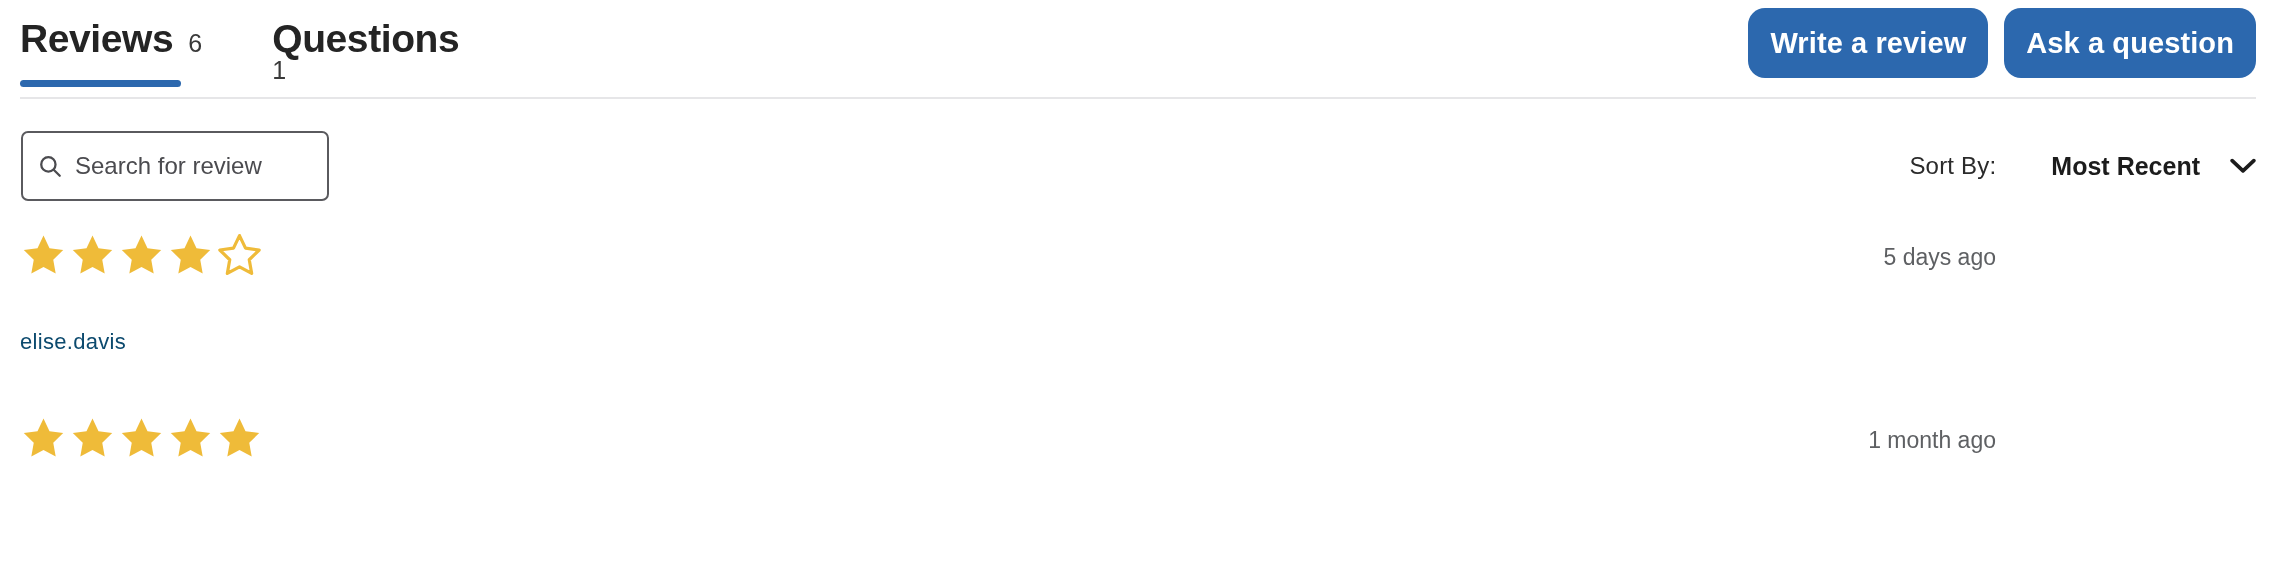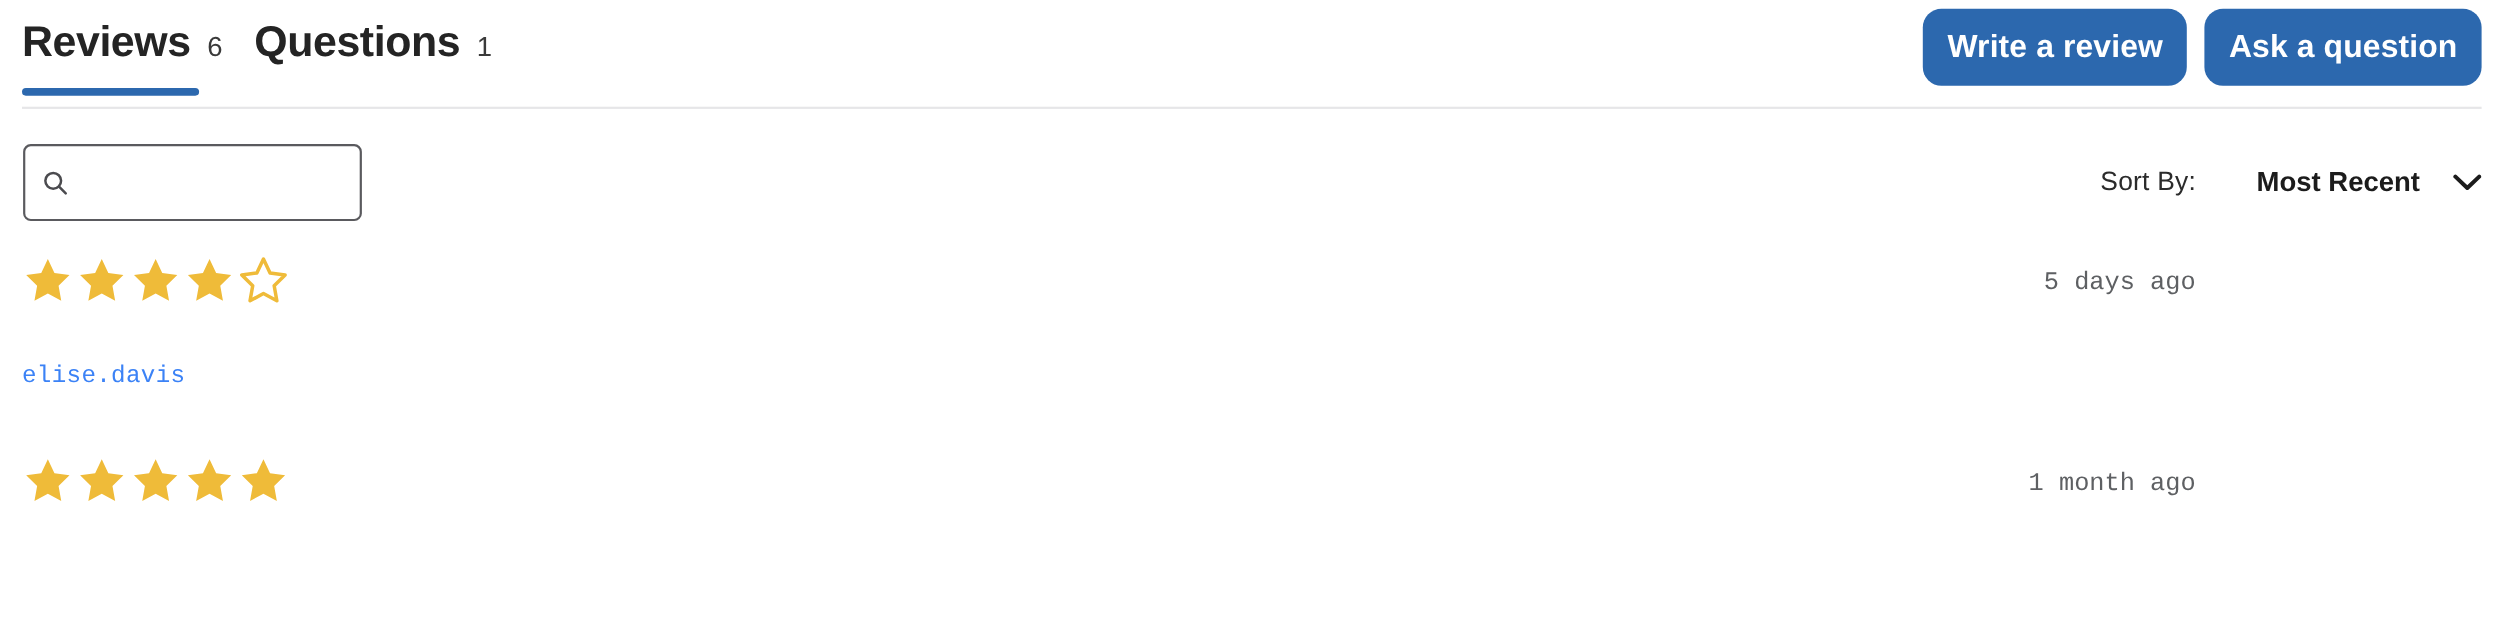--- a/index.html
+++ b/index.html
@@ -50,21 +50,21 @@
     display: flex;
     align-items: baseline;
     height: 99px;
     padding-top: 19px;
     background: none;
     border: none;
     cursor: pointer;
     font-family: "Liberation Sans", sans-serif;
   }
 
-  .tab + .tab { margin-left: 29px; }
+  .tab + .tab { margin-left: 55px; flex-direction: column; }
 
   .tab-label {
     font-size: 39px;
     font-weight: bold;
     color: #242424;
     letter-spacing: -0.4px;
     line-height: 1;
   }
 
   .tab-count {
@@ -201,21 +201,20 @@
     position: absolute;
     left: 0;
     top: 232px;
     width: 2276px;
   }
 
   .review {
     position: relative;
     width: 2016px;
     padding: 0 20px;
-    font-family: Liberation Mono, monospace;
   }
 
   .review-head {
     position: relative;
     display: flex;
     align-items: flex-start;
     justify-content: space-between;
     height: 52px;
   }
 
@@ -233,21 +232,21 @@
 
   .review-time {
     font-size: 23px;
     color: #5e6063;
     padding-top: 12px;
     white-space: nowrap;
   }
 
   .review-author {
     font-size: 22px;
-    color: #3b82f6;
+    color: #0c4a6e;
     margin-top: 45px;
     letter-spacing: 0.3px;
   }
 
   .review-body {
     font-size: 26px;
     color: #1f1f1f;
     margin-top: 32px;
     letter-spacing: 0.2px;
   }
@@ -283,20 +282,21 @@
     <div class="header-divider"></div>
   </div>
 
   <div class="filter-row">
 
     <div class="search-box">
       <svg class="search-icon" viewBox="0 0 24 24">
         <circle cx="10.5" cy="10.5" r="6.6" fill="none" stroke="#4b4b4f" stroke-width="2.1"></circle>
         <line x1="15.4" y1="15.4" x2="21" y2="21" stroke="#4b4b4f" stroke-width="2.1" stroke-linecap="round"></line>
       </svg>
+      <input class="search-input" type="text" placeholder="Search for review" style="">
     </div>
 
     <div class="sort-wrap">
       <span class="sort-label">Sort By:</span>
       <button class="sort-select">
         <span class="sort-value">Most Recent</span>
         <svg class="chevron-down" viewBox="0 0 24 14">
           <polyline points="2,2 12,11.5 22,2" fill="none" stroke="#1c1c1c" stroke-width="3.4" stroke-linecap="round" stroke-linejoin="round"></polyline>
         </svg>
       </button>

